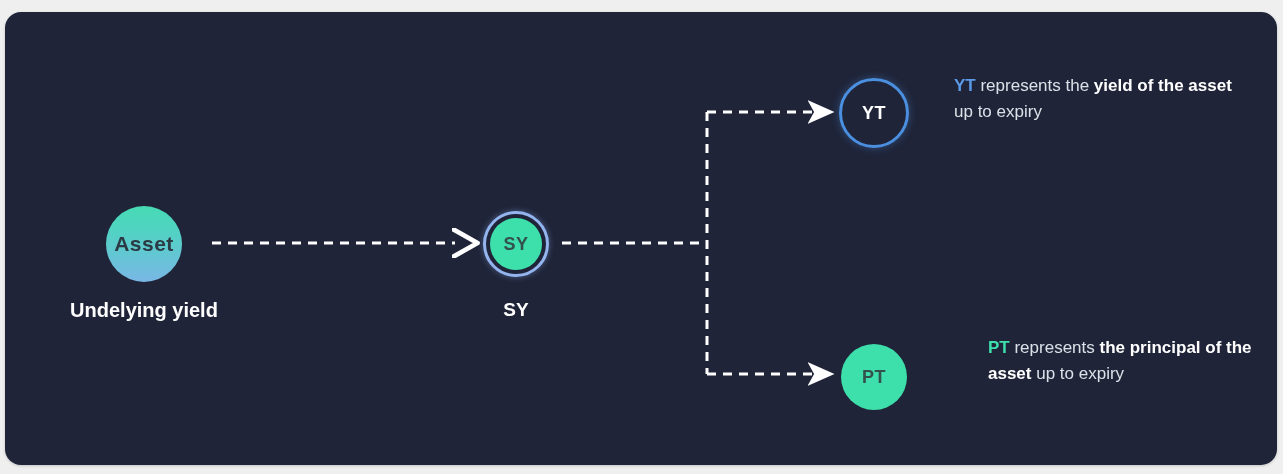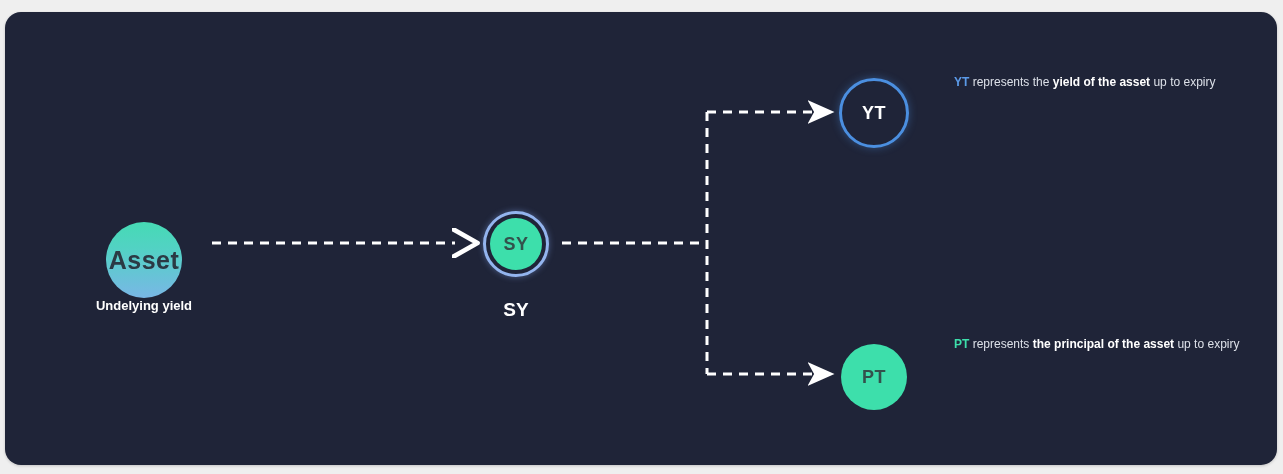--- a/index.html
+++ b/index.html
@@ -49,26 +49,26 @@
     display: flex;
     align-items: center;
     justify-content: center;
     font-weight: bold;
     letter-spacing: 0.5px;
     box-sizing: border-box;
   }
 
   #node-asset {
     left: 106px;
-    top: 222px;
+    top: 206px;
     width: 76px;
     height: 76px;
     background: linear-gradient(180deg, #46dab4 0%, #52d2c4 35%, #79b7e6 100%);
     color: #2b3a44;
-    font-size: 25px;
+    font-size: 21px;
   }
 
   #node-sy-ring {
     left: 483px;
     top: 211px;
     width: 66px;
     height: 66px;
     border: 3px solid #93b4ee;
     background: transparent;
     box-shadow: 0 0 6px rgba(130,165,235,0.45);
@@ -110,39 +110,39 @@
     position: absolute;
     color: #ffffff;
     font-weight: bold;
     text-align: center;
     line-height: 1.28;
   }
   #label-asset {
     left: 24px;
     top: 298px;
     width: 240px;
-    font-size: 13px;
+    font-size: 20px;
   }
   #label-sy {
     left: 456px;
     top: 298px;
     width: 120px;
     font-size: 19px;
   }
 
   
   .desc {
     position: absolute;
     width: 290px;
     color: #dce0e8;
-    font-size: 12px;
+    font-size: 17px;
     line-height: 1.55;
   }
   #desc-yt { left: 954px; top: 73px; }
-  #desc-pt { left: 954px; top: 335px; }
+  #desc-pt { left: 988px; top: 335px; }
 
   .tok-yt { color: #5b9ae8; font-weight: bold; }
   .tok-pt { color: #3ddfab; font-weight: bold; }
   .strong { color: #ffffff; font-weight: bold; }
 </style>
 </head>
 <body>
 
 <div id="stage">
 

